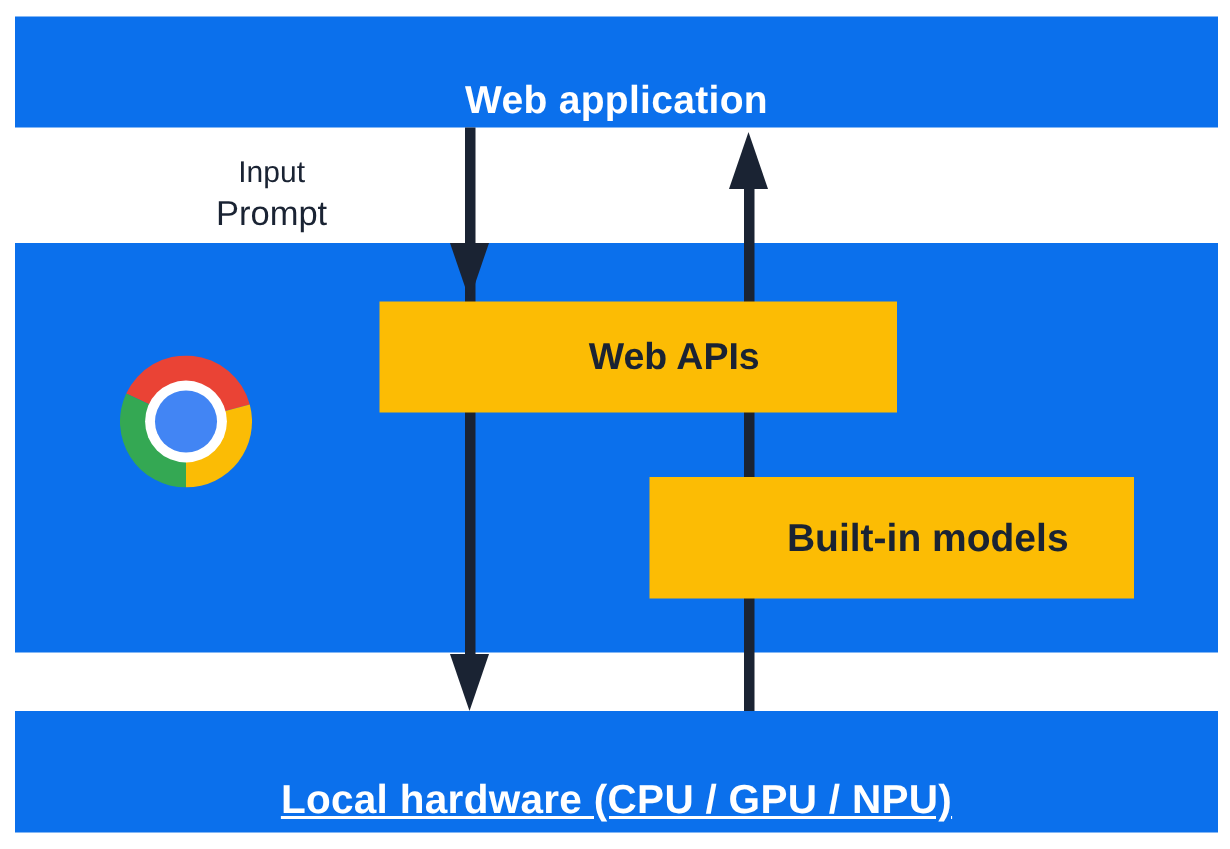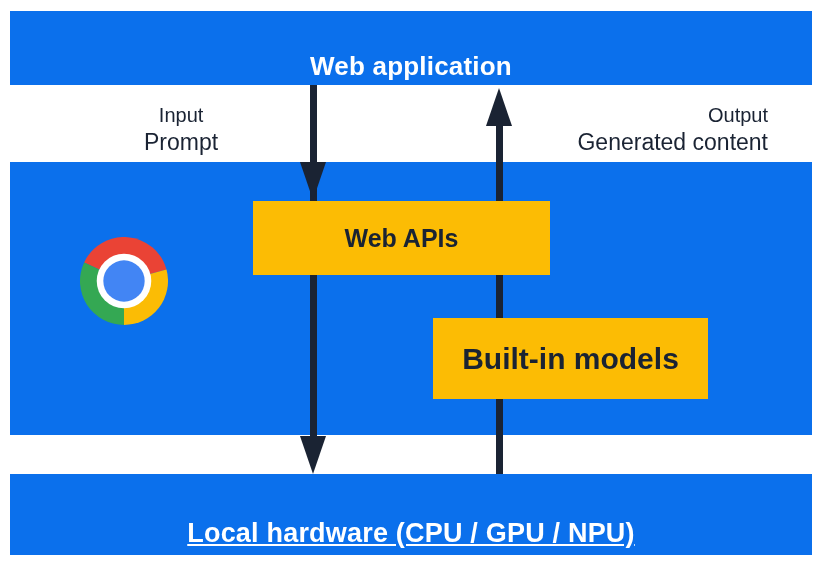--- a/index.html
+++ b/index.html
@@ -38,45 +38,41 @@
 
   
   .shaft{position:absolute;width:7px;background:var(--navy);z-index:2;}
   .head{position:absolute;width:26px;height:38px;background:var(--navy);z-index:2;}
   .head-down{clip-path:polygon(0 0,100% 0,50% 100%);}
   .head-up{clip-path:polygon(50% 0,100% 100%,0 100%);}
 
   
   .ybox{position:absolute;background:var(--yellow);z-index:3;
         display:flex;flex-direction:column;align-items:center;justify-content:center;
-        color:var(--navy);font-weight:700;text-align:center;}
+        color:var(--navy);font-weight:700;text-align:center;padding-left:48px;}
   .ybox-webapis{left:253px;top:201px;width:297px;height:74px;font-size:25px;}
-  .ybox-builtin{left:433px;top:318px;width:275px;height:81px;font-size:30px;line-height:31px;}
+  .ybox-builtin{left:433px;top:318px;width:275px;height:81px;font-size:26px;line-height:31px;}
 
   
   .chrome{position:absolute;left:80px;top:237px;width:88px;height:88px;z-index:2;}
   .browser-label{position:absolute;left:44px;top:348px;width:160px;z-index:2;
                  text-align:center;color:#ffffff;font-weight:700;font-size:27px;line-height:26px;}
 </style>
 </head>
 <body>
 
 <div class="stage">
 
   <div class="band band-top">
     <span class="band-label">Web application</span>
   </div>
 
   <div class="io io-input">
     <div class="io-caption">Input</div>
     <div class="io-value">Prompt</div>
-  </div>
-  <div class="io io-output">
-    <div class="io-caption">Output</div>
-    <div class="io-value">Generated content</div>
   </div>
 
   <div class="band band-middle"></div>
 
   <div class="shaft" style="left:310px;top:85px;height:352px;"></div>
   <div class="head head-down" style="left:300px;top:162px;"></div>
   <div class="head head-down" style="left:300px;top:436px;"></div>
 
   <div class="shaft" style="left:496px;top:126px;height:348px;"></div>
   <div class="head head-up" style="left:486px;top:88px;"></div>

